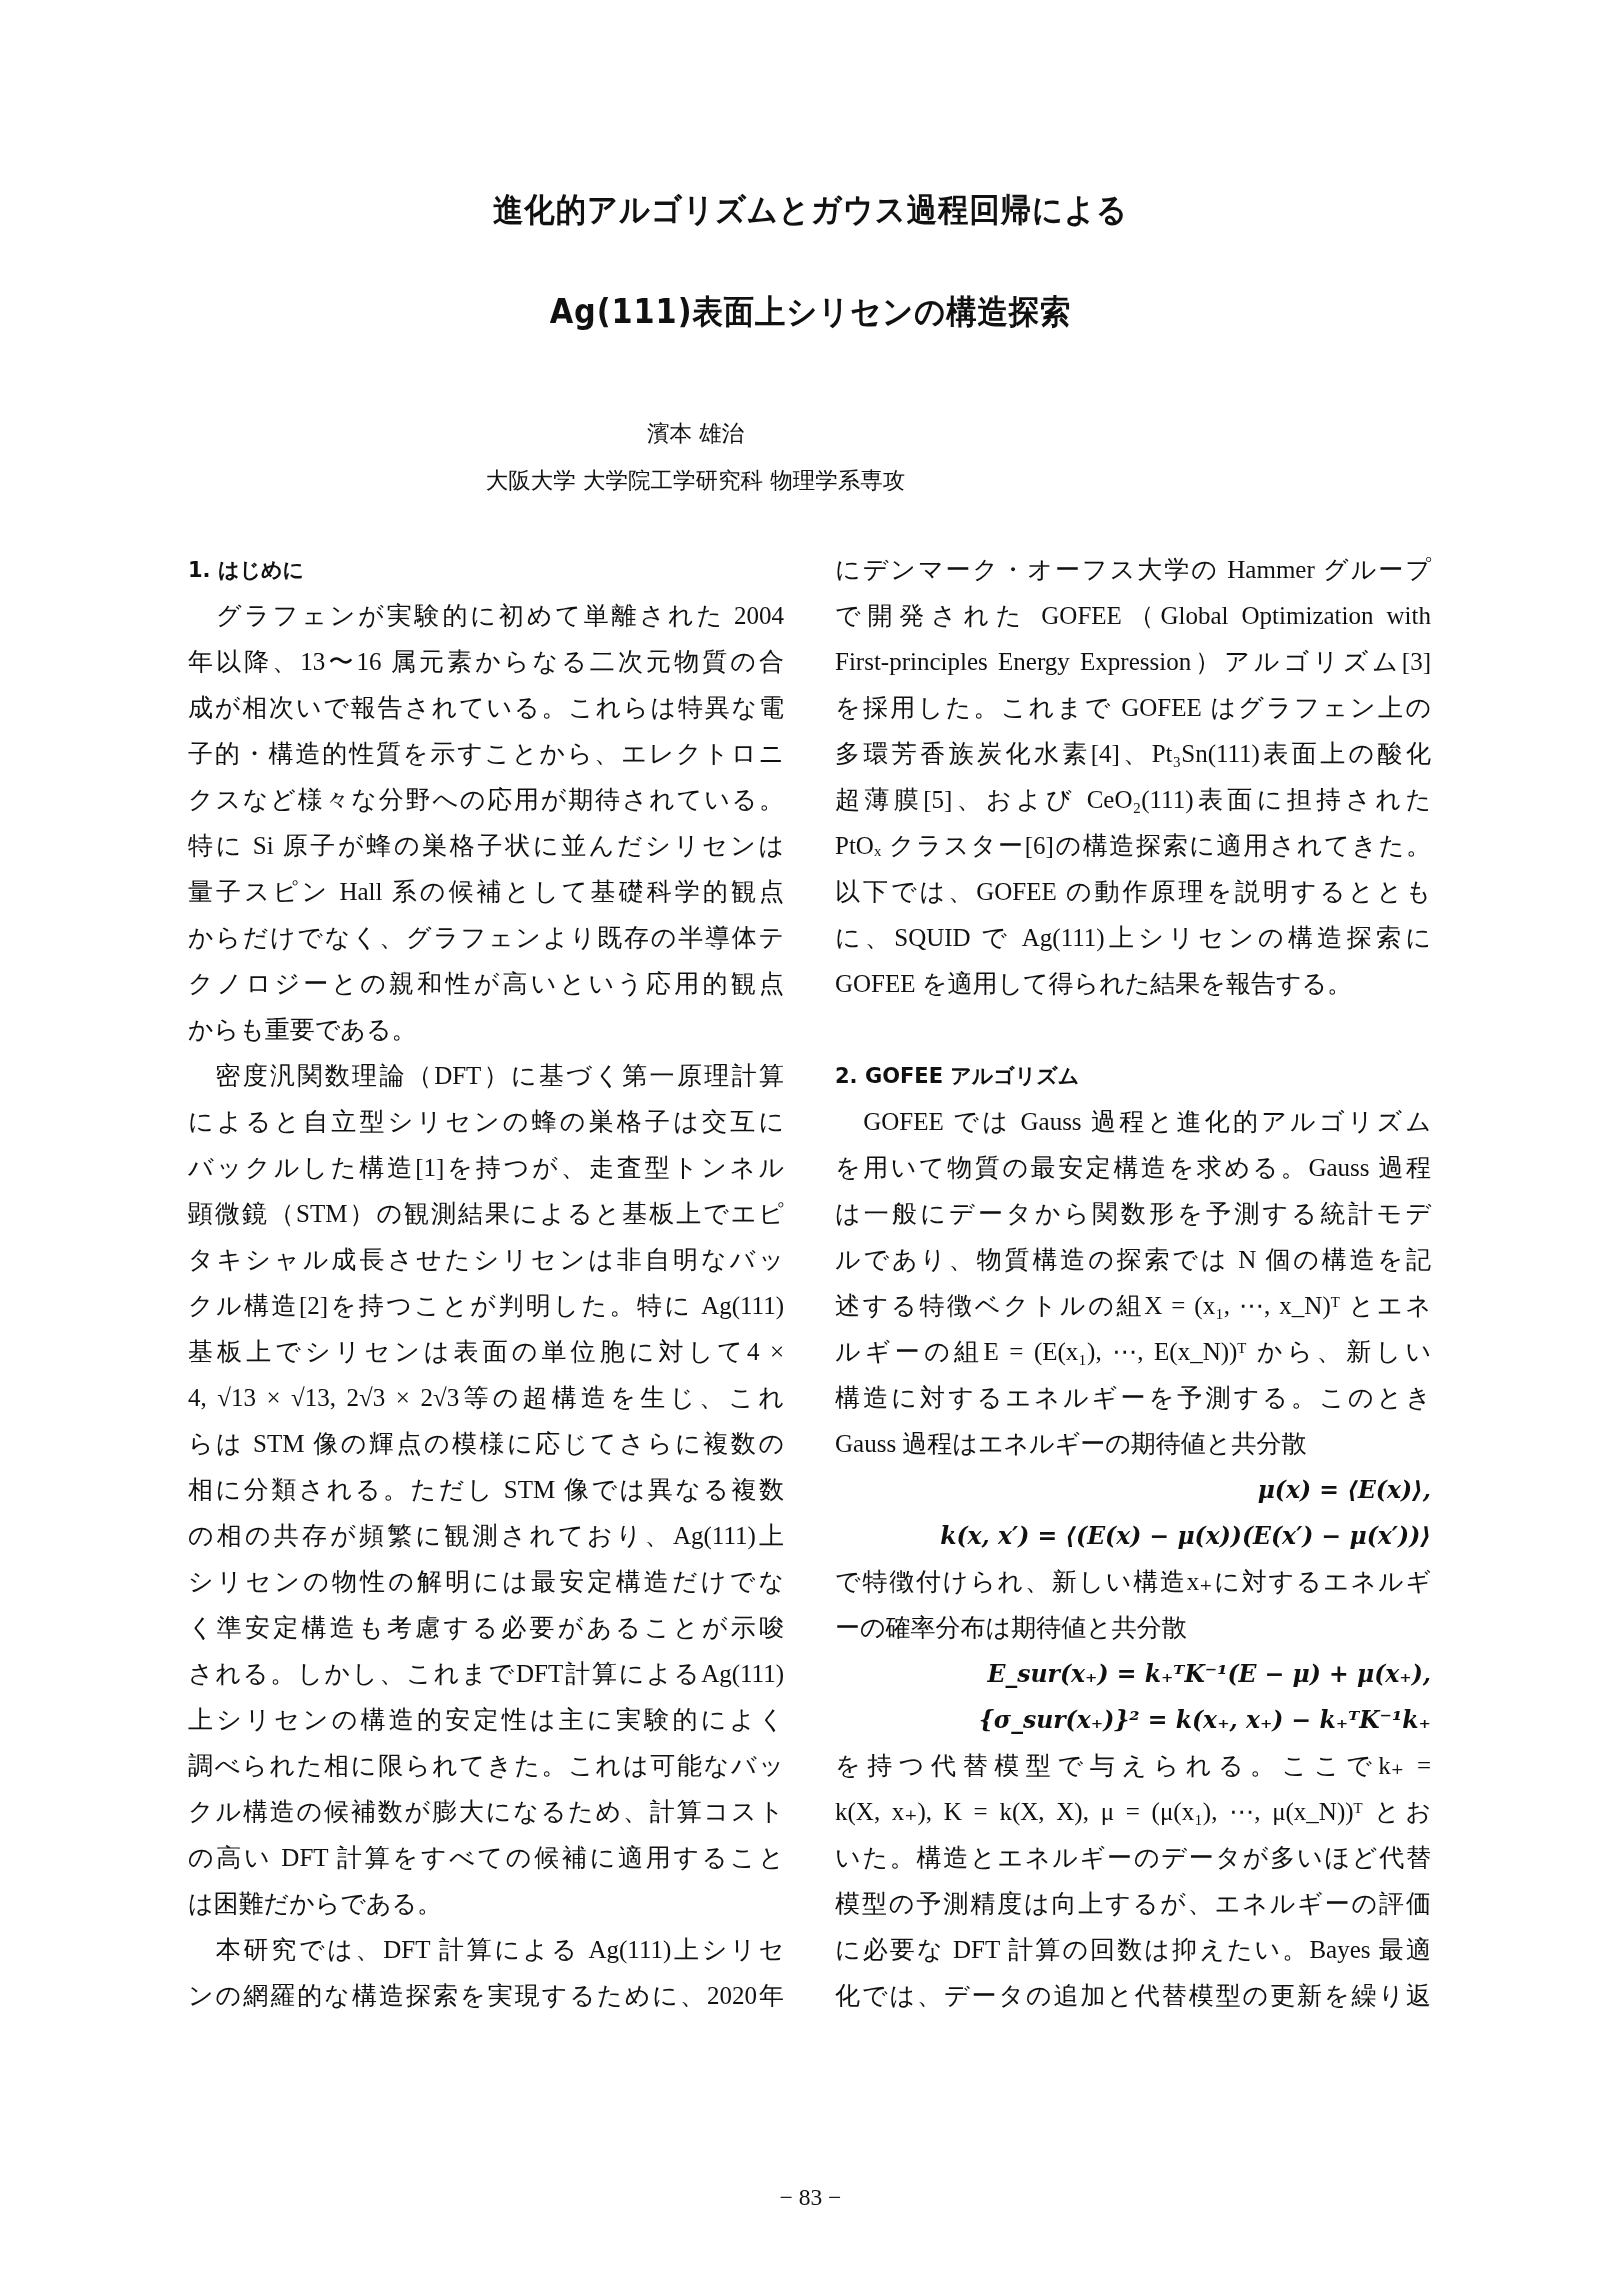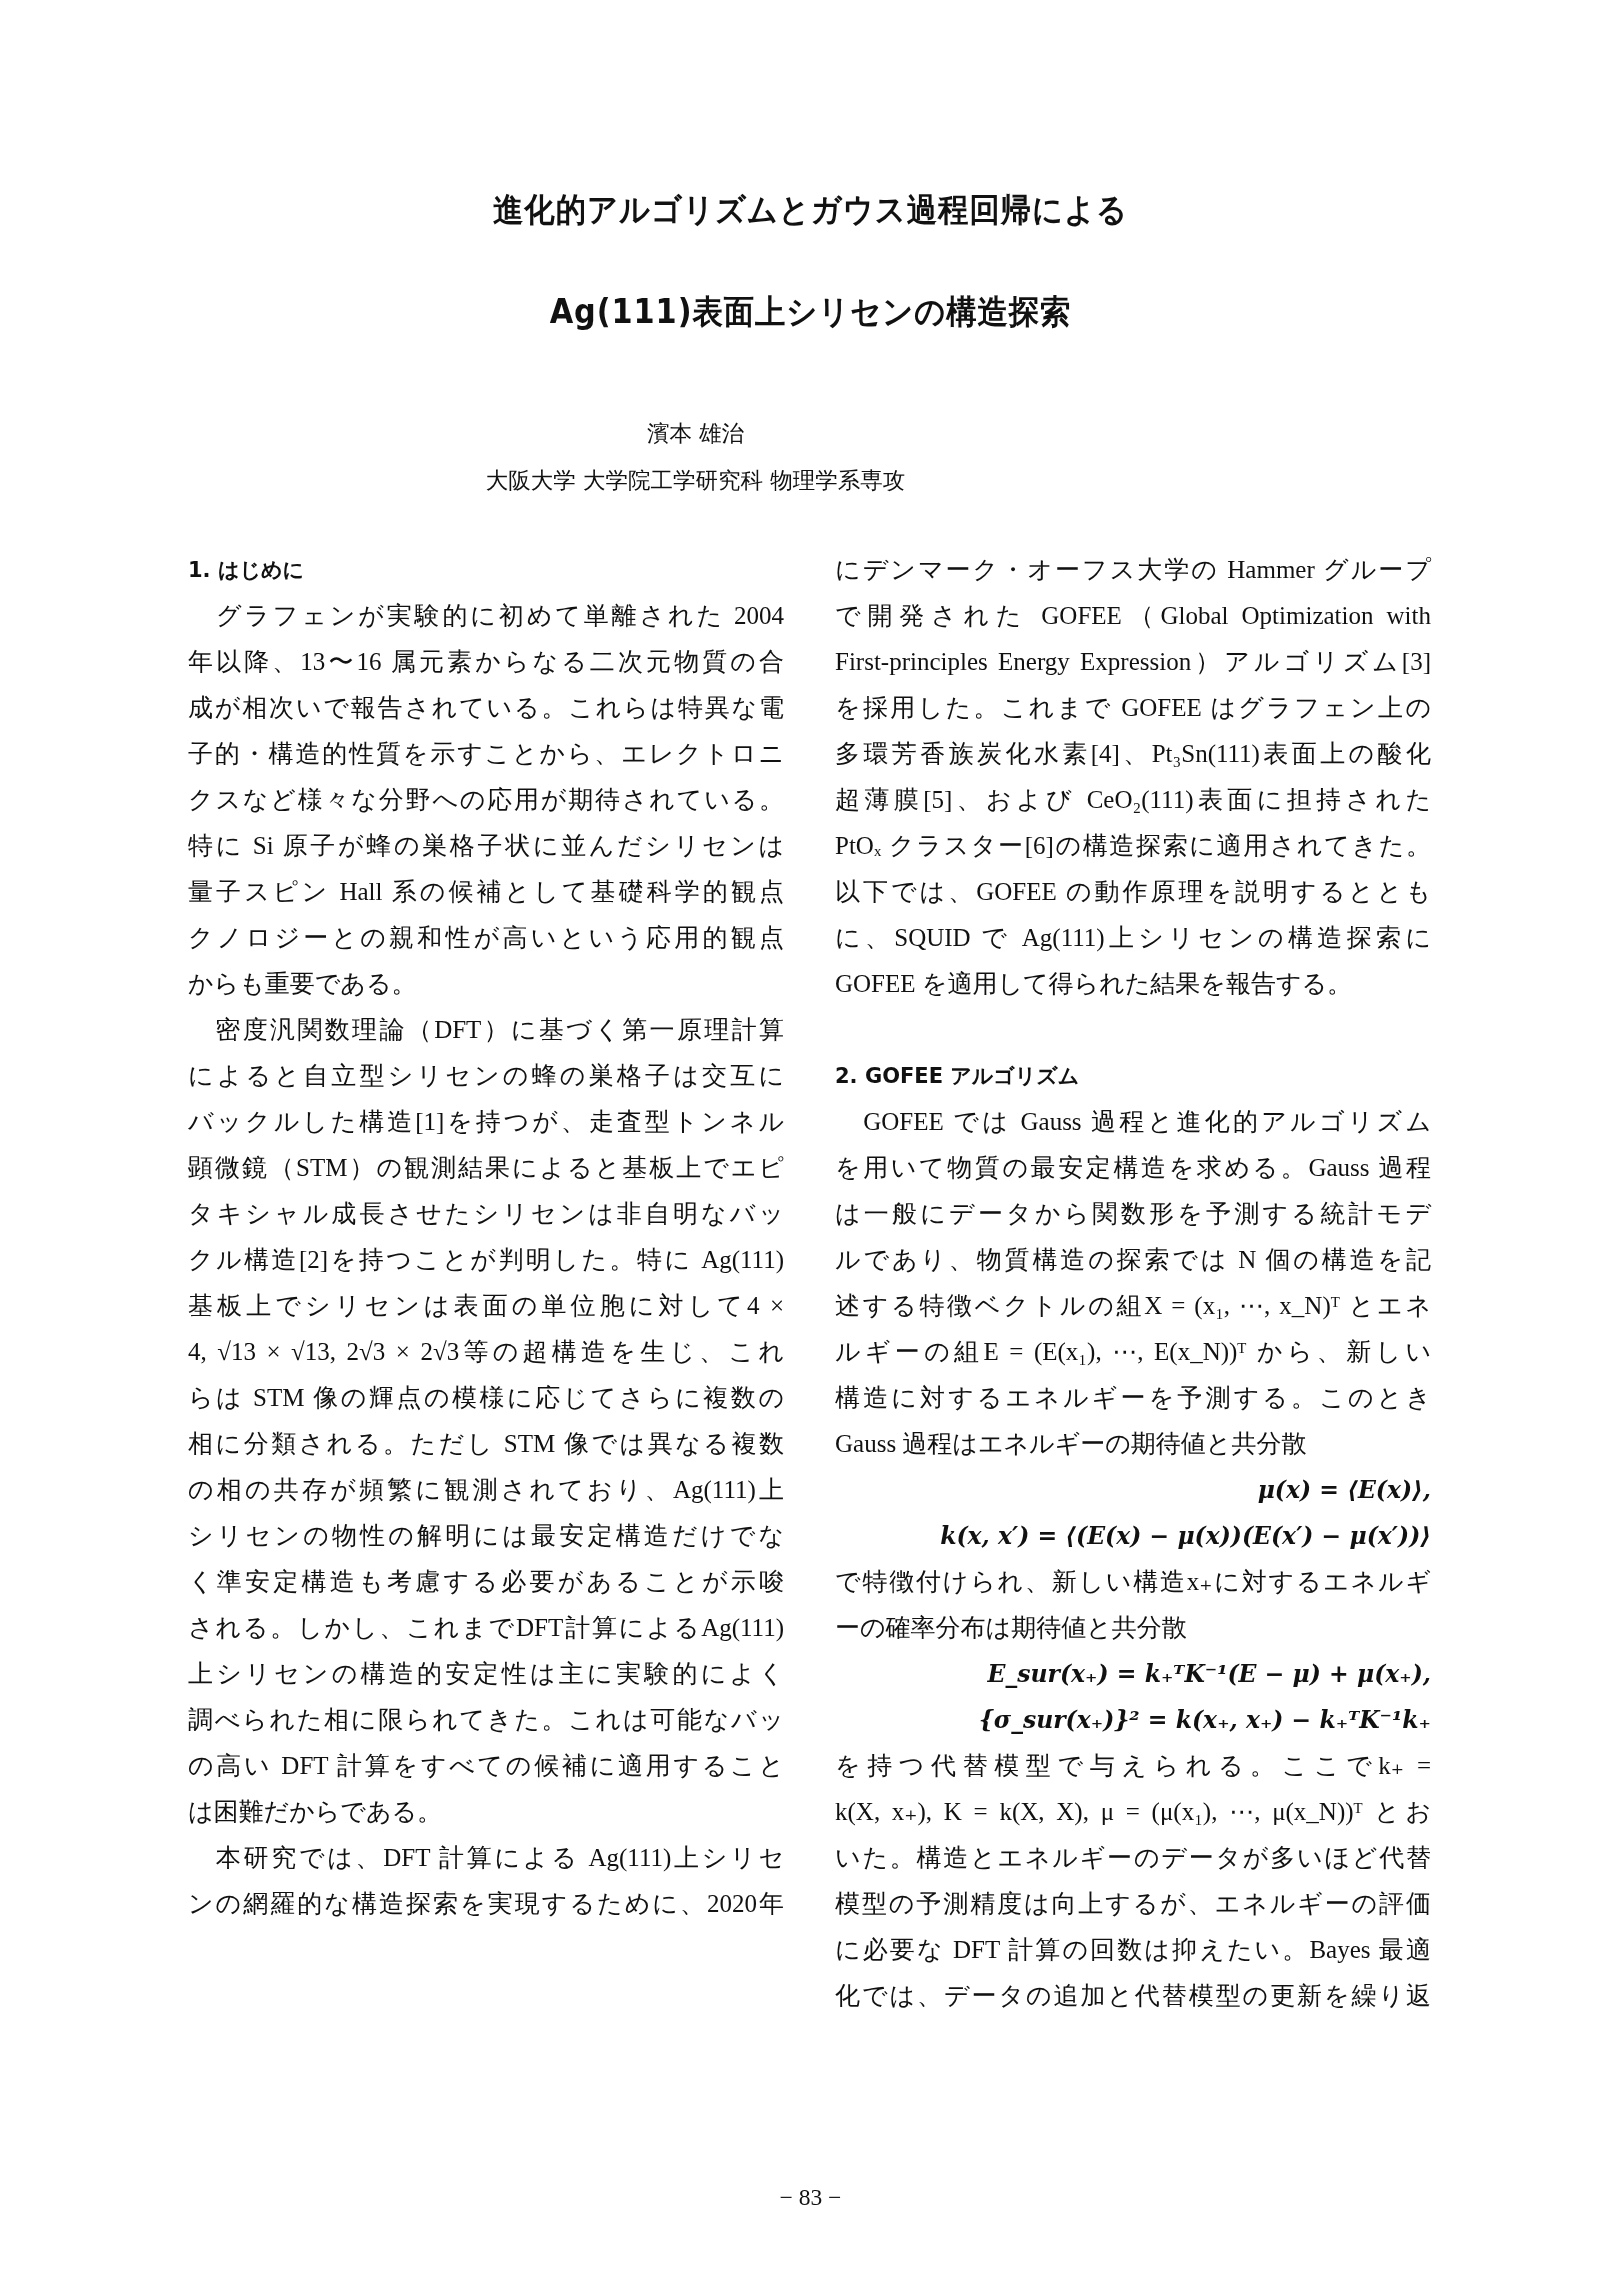--- a/index.html
+++ b/index.html
@@ -48,38 +48,40 @@
 <div class="col col-left">
   <h2 class="heading">1. はじめに</h2>
   <div class="para" id="left-lines">
       <span class="ln">　グラフェンが実験的に初めて単離された 2004</span>
       <span class="ln">年以降、13〜16 属元素からなる二次元物質の合</span>
       <span class="ln">成が相次いで報告されている。これらは特異な電</span>
       <span class="ln">子的・構造的性質を示すことから、エレクトロニ</span>
       <span class="ln">クスなど様々な分野への応用が期待されている。</span>
       <span class="ln">特に Si 原子が蜂の巣格子状に並んだシリセンは</span>
       <span class="ln">量子スピン Hall 系の候補として基礎科学的観点</span>
+      <span class="ln">からだけでなく、グラフェンより既存の半導体テ</span>
       <span class="ln">クノロジーとの親和性が高いという応用的観点</span>
       <span class="ln last">からも重要である。</span>
       <span class="ln">　密度汎関数理論（DFT）に基づく第一原理計算</span>
       <span class="ln">によると自立型シリセンの蜂の巣格子は交互に</span>
       <span class="ln">バックルした構造[1]を持つが、走査型トンネル</span>
       <span class="ln">顕微鏡（STM）の観測結果によると基板上でエピ</span>
       <span class="ln">タキシャル成長させたシリセンは非自明なバッ</span>
       <span class="ln">クル構造[2]を持つことが判明した。特に Ag(111)</span>
       <span class="ln">基板上でシリセンは表面の単位胞に対して4 ×</span>
       <span class="ln">4, √13 × √13, 2√3 × 2√3等の超構造を生じ、これ</span>
       <span class="ln">らは STM 像の輝点の模様に応じてさらに複数の</span>
       <span class="ln">相に分類される。ただし STM 像では異なる複数</span>
       <span class="ln">の相の共存が頻繁に観測されており、Ag(111)上</span>
       <span class="ln">シリセンの物性の解明には最安定構造だけでな</span>
       <span class="ln">く準安定構造も考慮する必要があることが示唆</span>
       <span class="ln">される。しかし、これまでDFT計算によるAg(111)</span>
       <span class="ln">上シリセンの構造的安定性は主に実験的によく</span>
       <span class="ln">調べられた相に限られてきた。これは可能なバッ</span>
+      <span class="ln">クル構造の候補数が膨大になるため、計算コスト</span>
       <span class="ln">の高い DFT 計算をすべての候補に適用すること</span>
       <span class="ln last">は困難だからである。</span>
       <span class="ln">　本研究では、DFT 計算による Ag(111)上シリセ</span>
       <span class="ln">ンの網羅的な構造探索を実現するために、2020年</span>
     </div>
 </div>
 
 <div class="col col-right">
   <div class="para" id="right-lines-a">
       <span class="ln">にデンマーク・オーフス大学の Hammer グループ</span>

